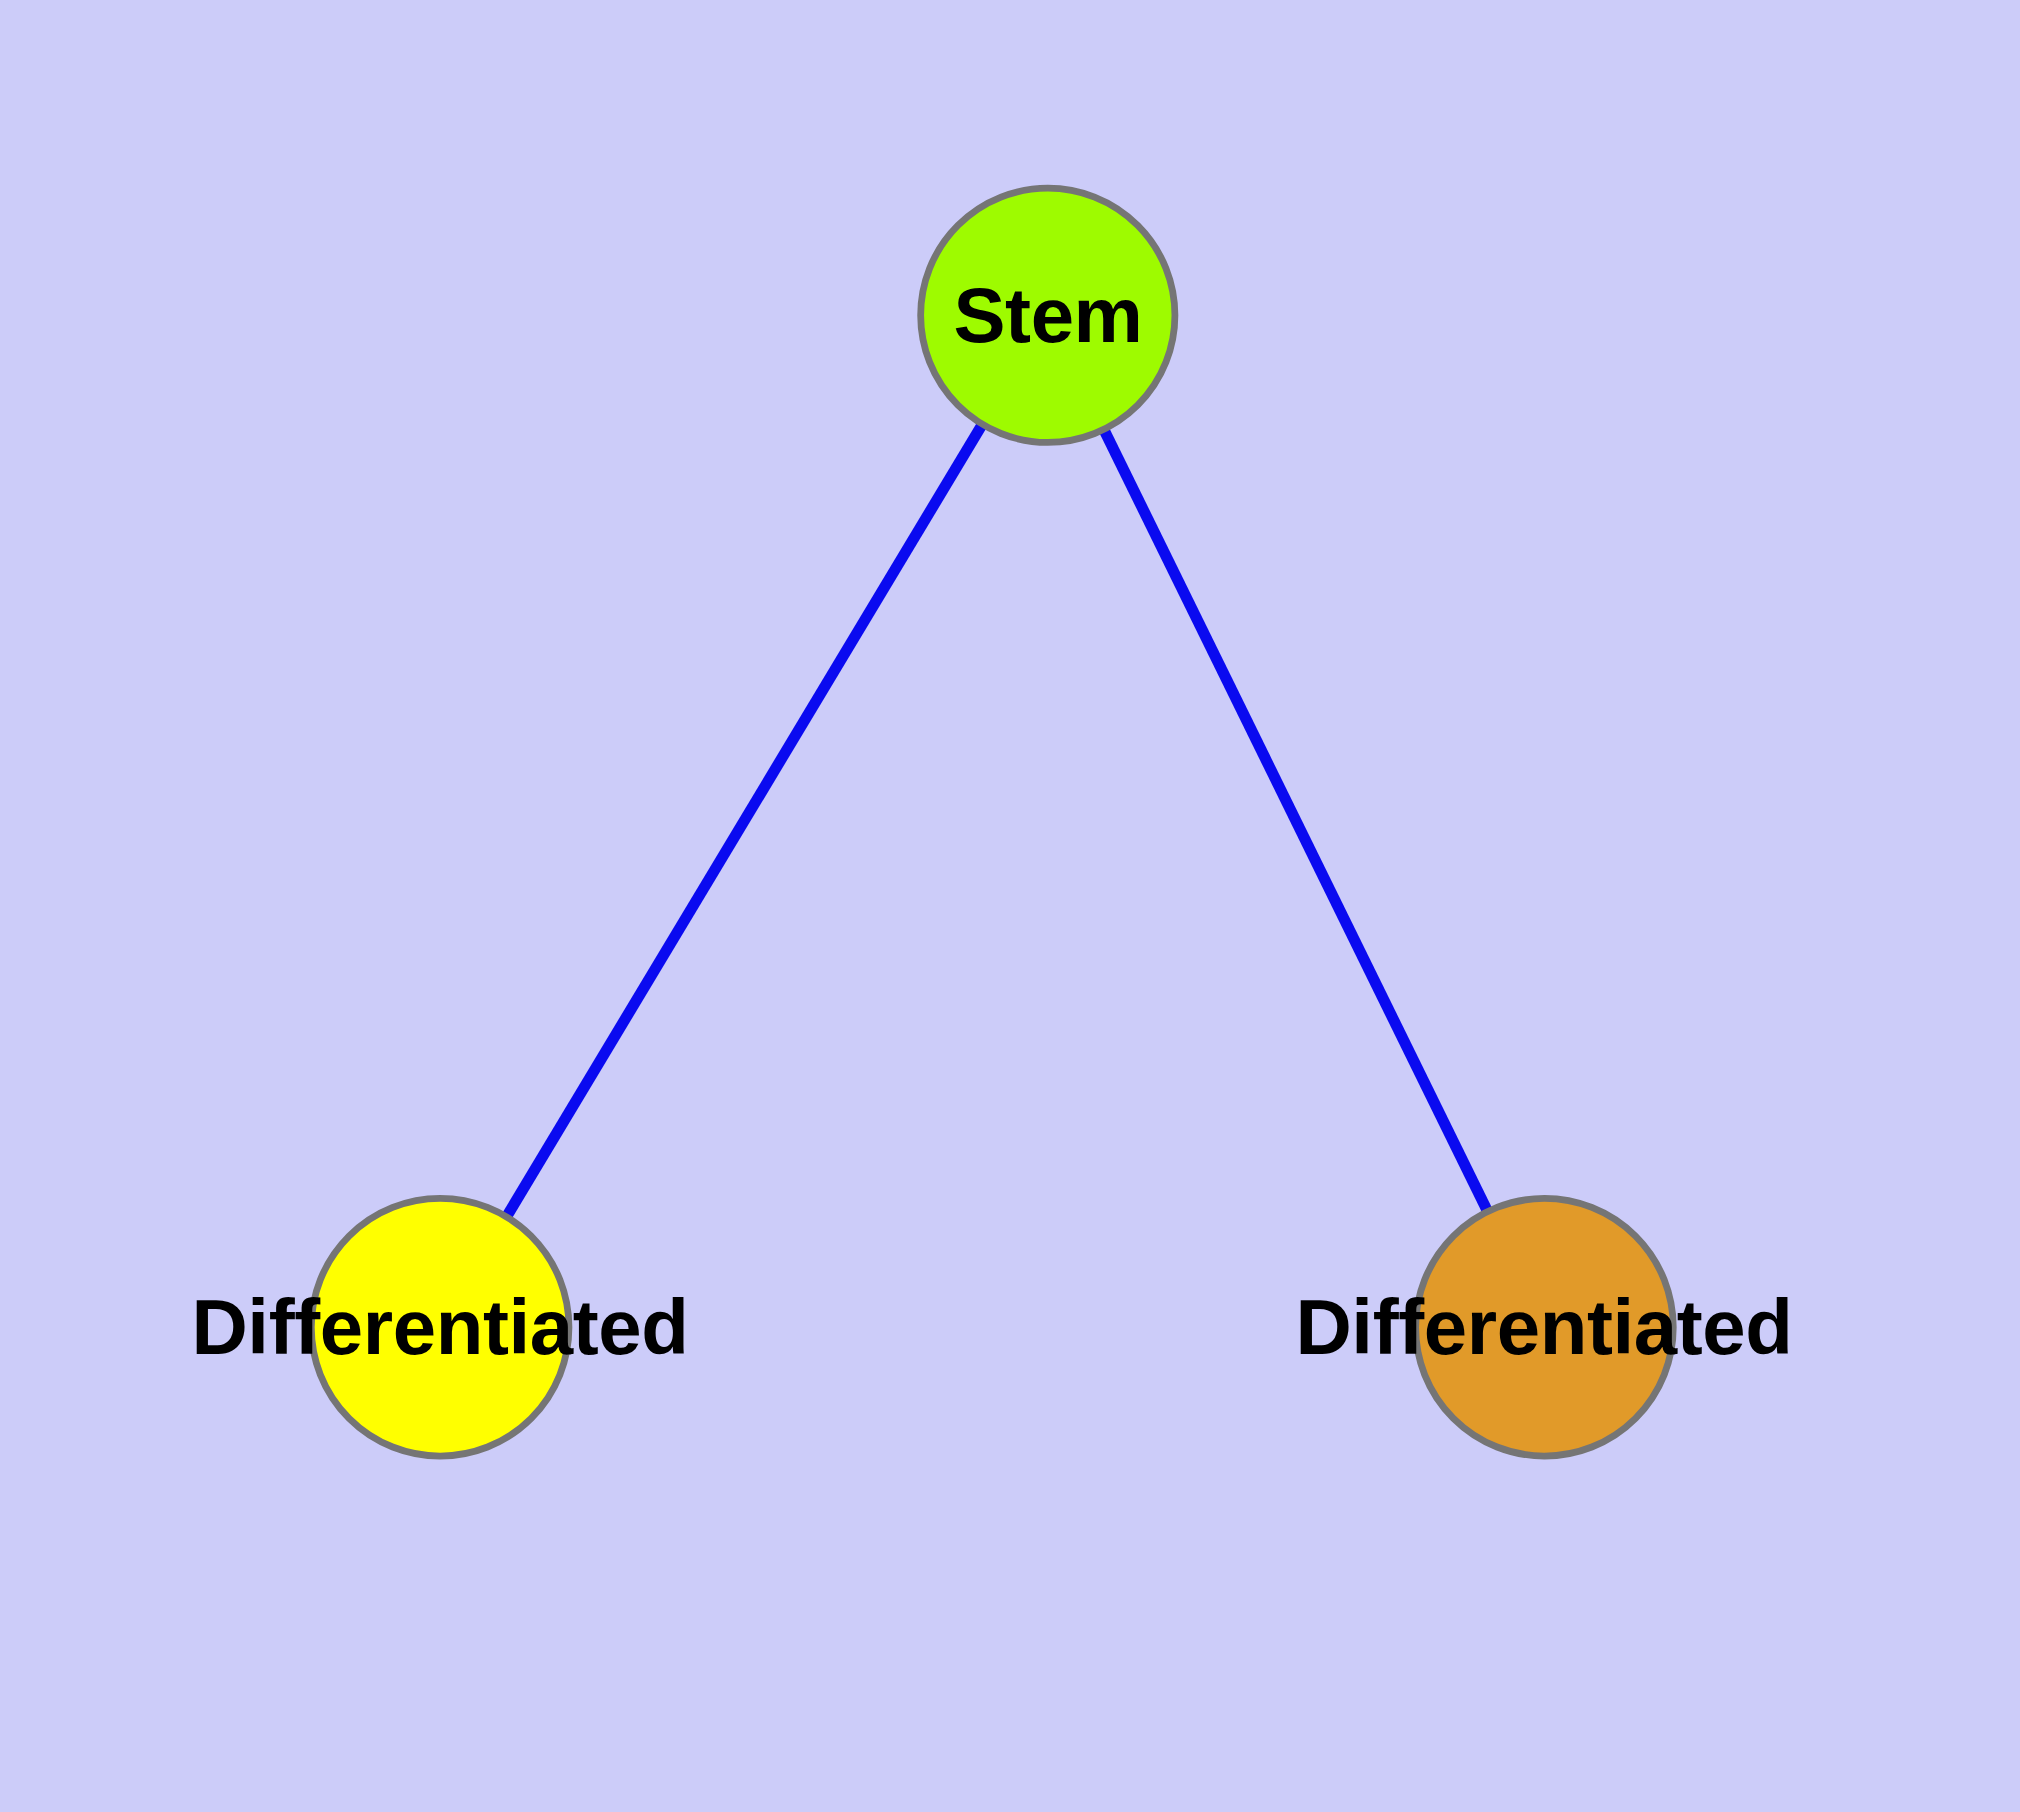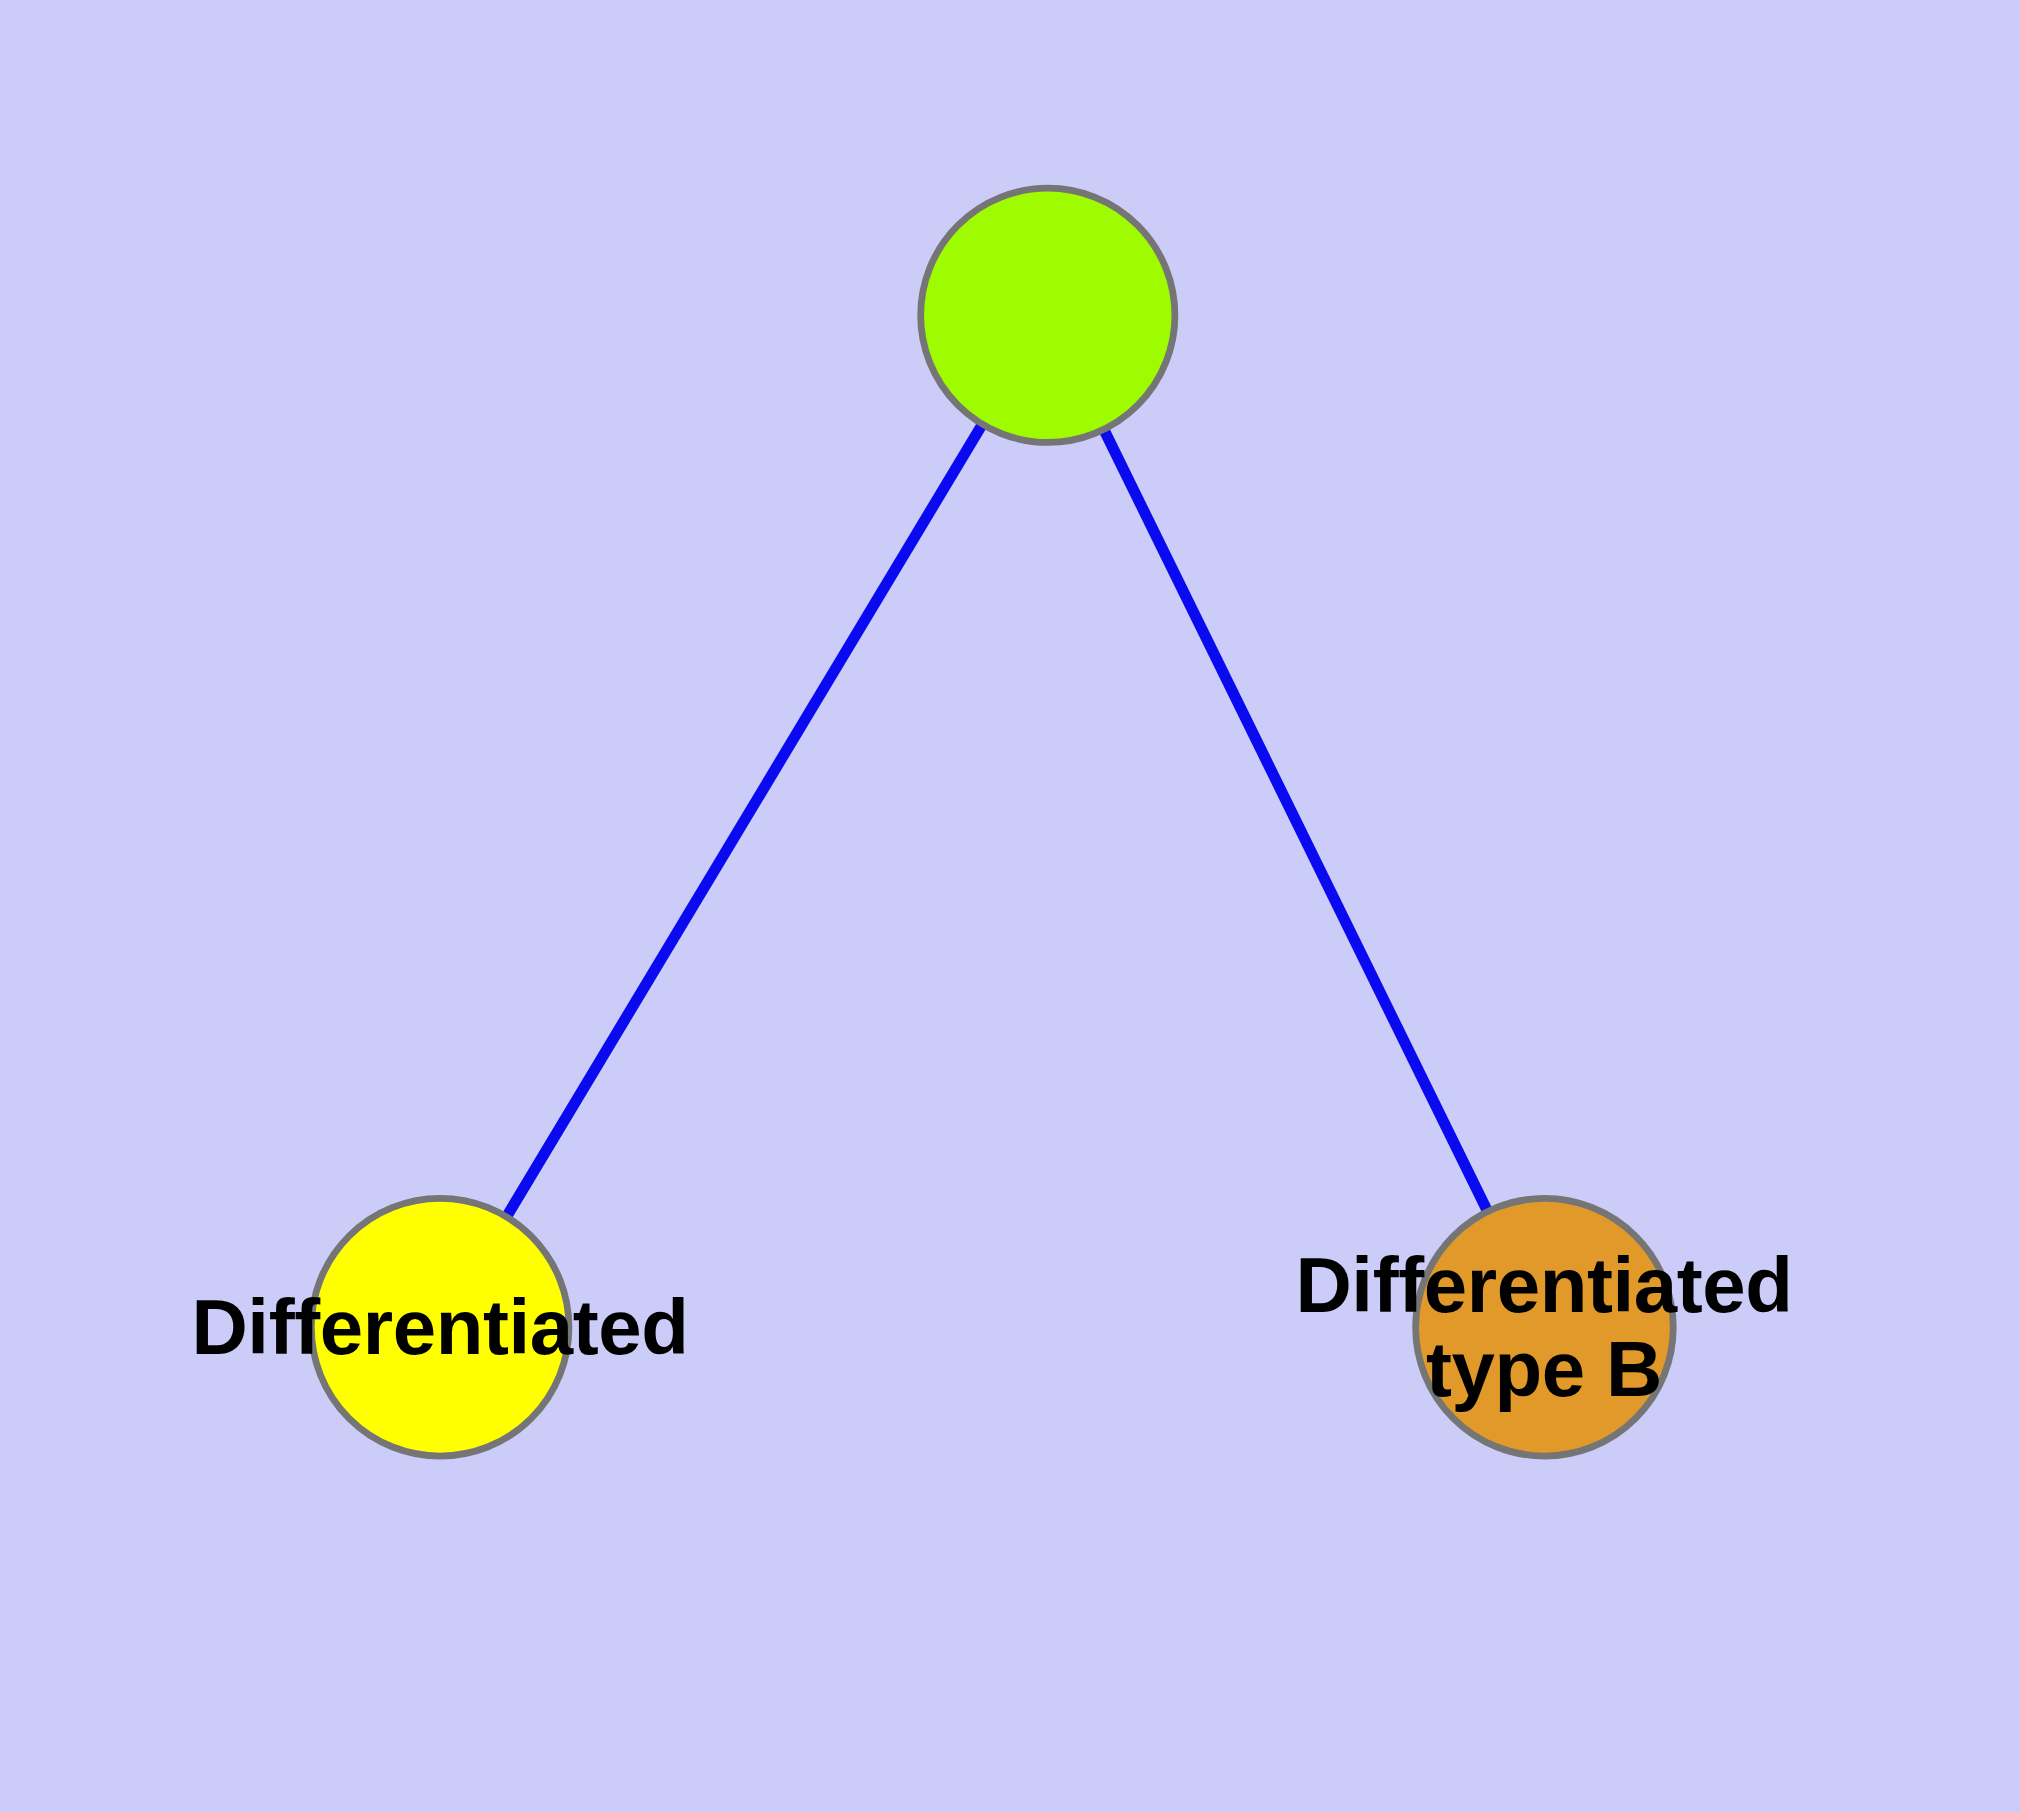--- a/index.html
+++ b/index.html
@@ -60,19 +60,20 @@
       <line x1="1236" y1="372" x2="519" y2="1566" stroke="#0a0af0" stroke-width="13"></line>
       <line x1="1236" y1="372" x2="1822" y2="1566" stroke="#0a0af0" stroke-width="13"></line>
     </g>
     <g>
       <circle cx="1236" cy="372" r="150" fill="#9efb00" stroke="#757575" stroke-width="8"></circle>
       <circle cx="519" cy="1566" r="152" fill="#ffff00" stroke="#757575" stroke-width="8"></circle>
       <circle cx="1822" cy="1566" r="152" fill="#e19a29" stroke="#757575" stroke-width="8"></circle>
     </g>
   </svg>
 
+  <div class="node-label" id="label-stem" style="left: 1048px; top: 315px;">Stem</div>
 
   <div class="node-label" id="label-type-a" style="left: 440px; top: 1327px;"><span>Differentiated</span><br></div>
 
-  <div class="node-label" id="label-type-b" style="left: 1544px; top: 1327px;"><span>Differentiated</span><br><span>type B</span></div>
+  <div class="node-label" id="label-type-b" style="left: 1544px; top: 1327px;"><span>Differentiated</span><br></div>
 
 </div>
 
 
 </body></html>

